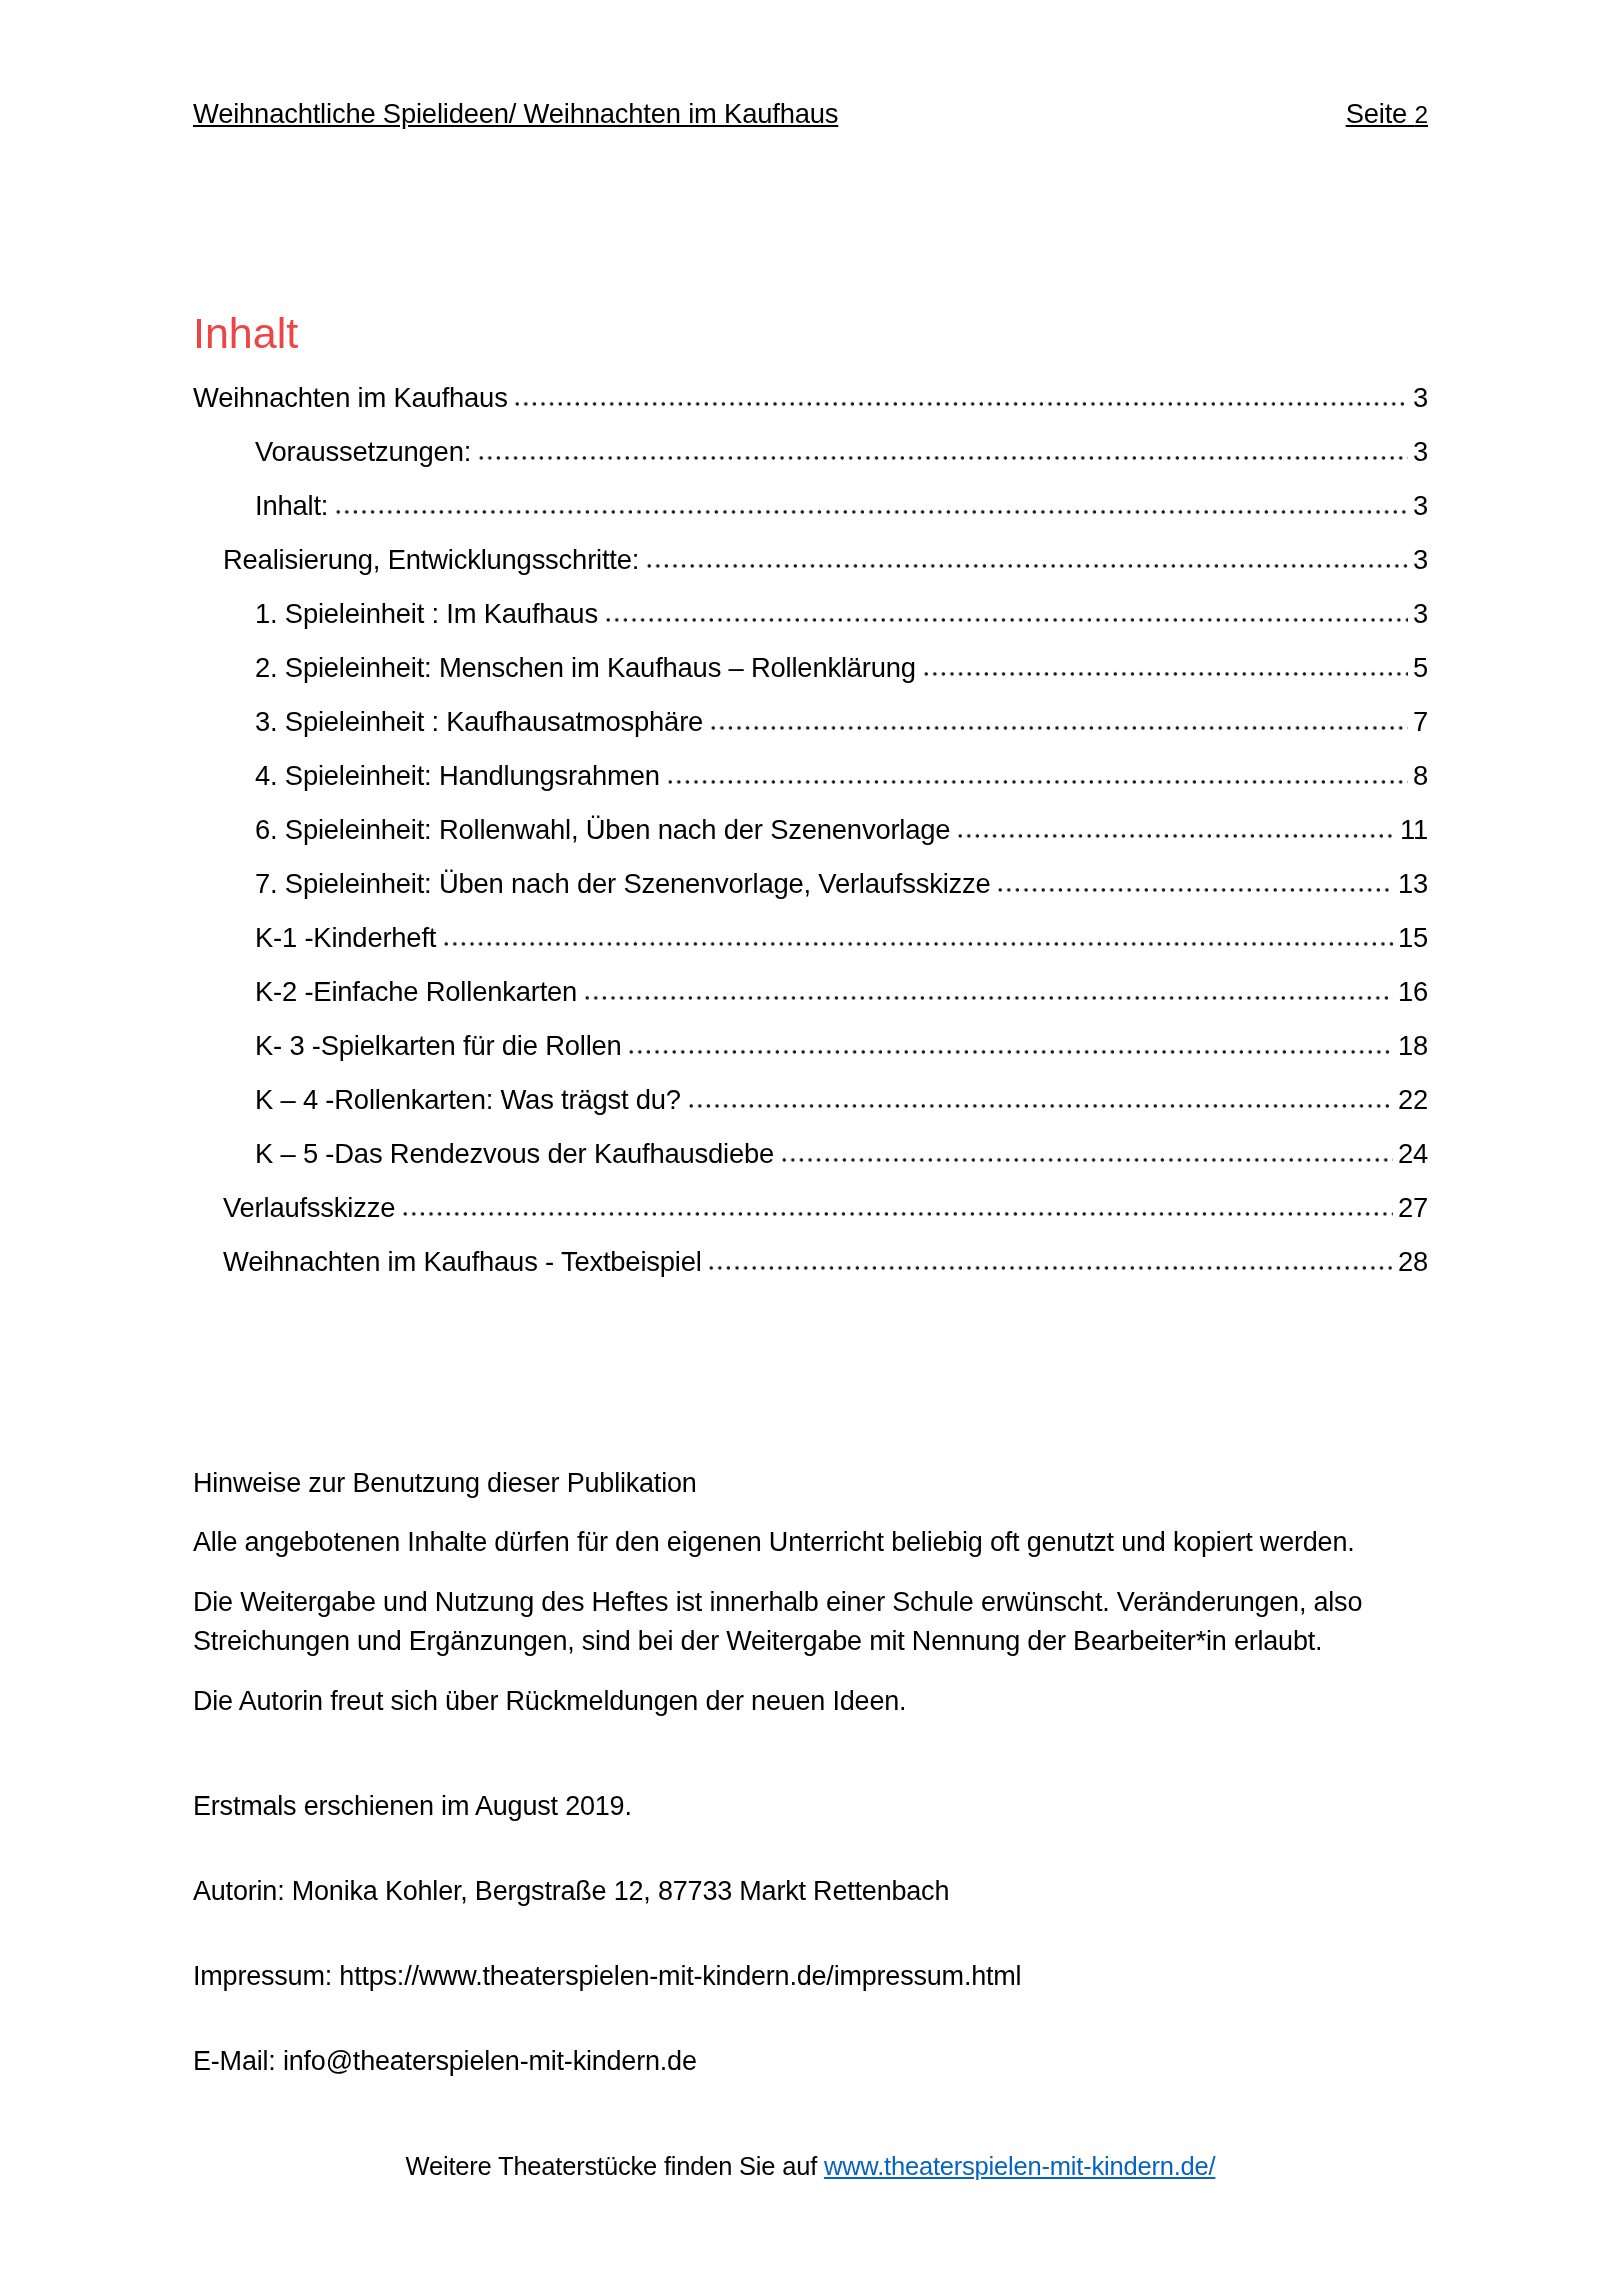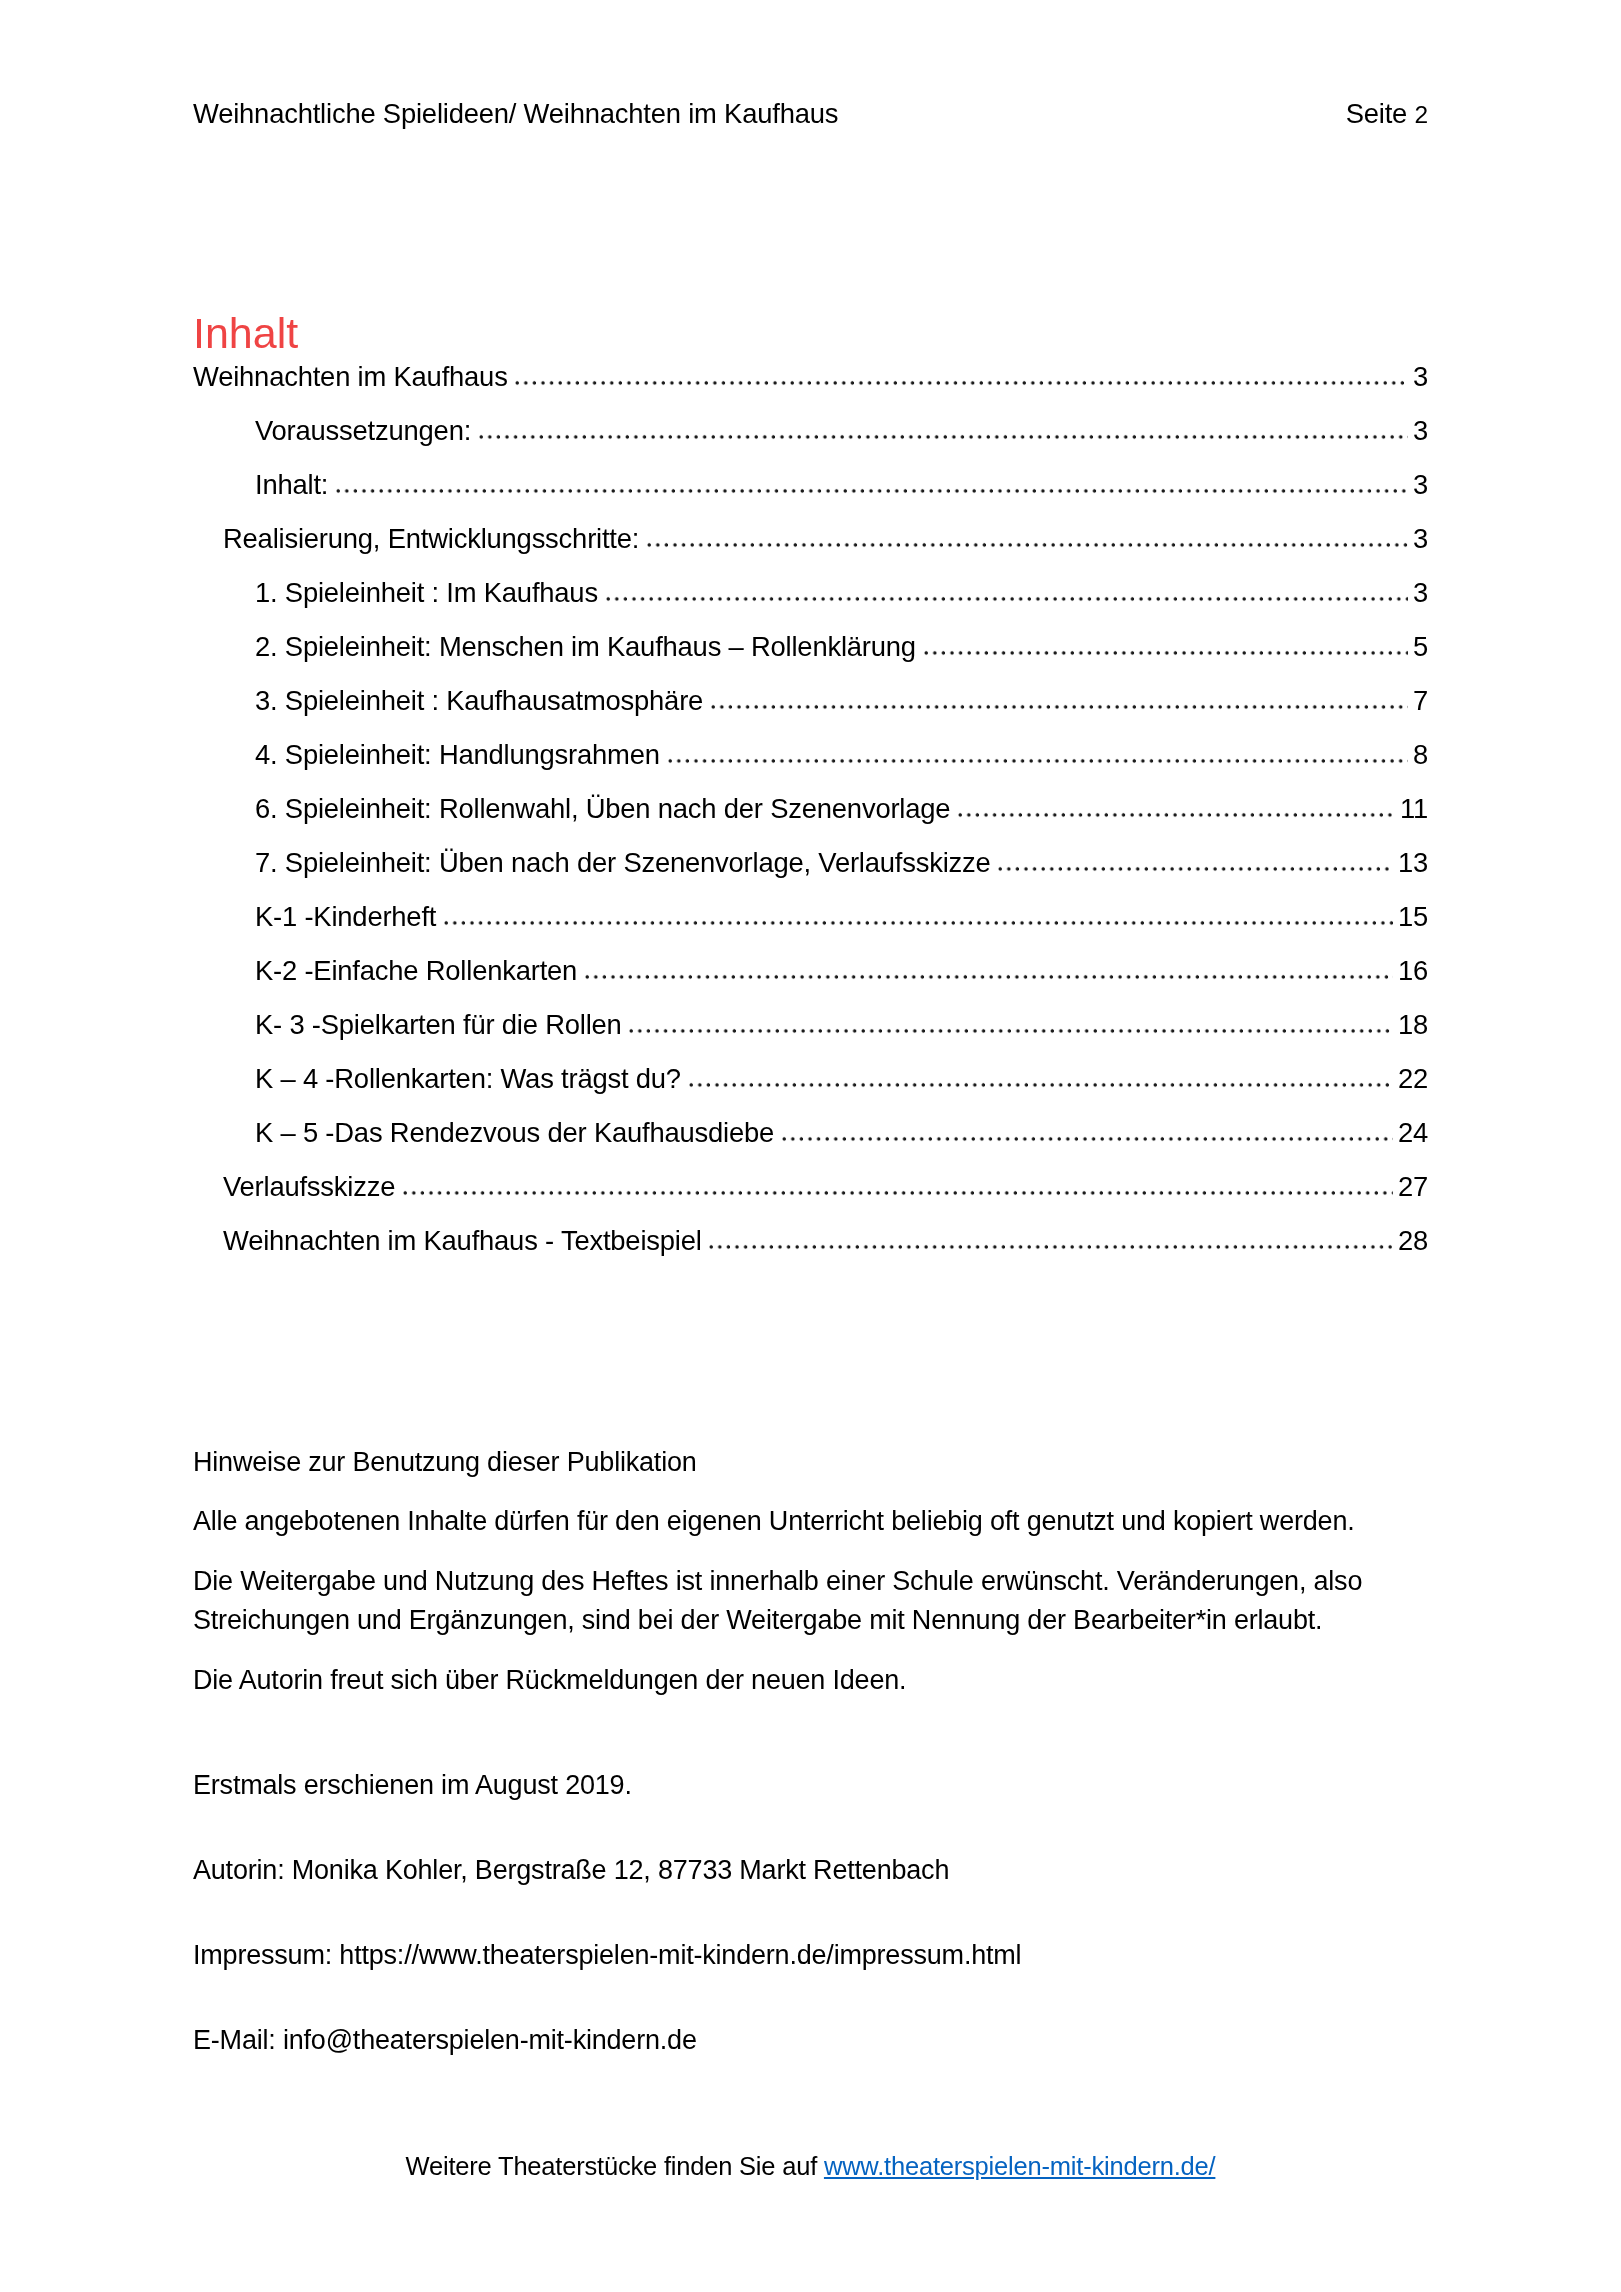--- a/index.html
+++ b/index.html
@@ -21,40 +21,41 @@
     position: absolute;
     top: 98px;
     left: 193px;
     right: 193px;
     display: flex;
     justify-content: space-between;
     align-items: center;
     font-size: 27.4px;
     letter-spacing: -0.2px;
     white-space: nowrap;
+    text-decoration: underline;
   }
   .header .pagenum-label { font-size: 27.4px; }
   .header .pagenum-value { font-size: 24.5px; }
   
   .content {
     position: absolute;
     top: 0;
     left: 193px;
     width: 1235px;
   }
   .toc-title {
     margin-top: 306px;
     font-size: 43px;
     line-height: 55px;
     color: #2E74B5;
     font-weight: 400;
     letter-spacing: 0px;
   }
   .toc-list {
-    margin-top: 0;
+    margin-top: 21px;
   }
   .toc-row {
     display: flex;
     align-items: baseline;
     height: 54px;
     font-size: 27.4px;
     letter-spacing: -0.2px;
     white-space: nowrap;
   }
   .toc-row .label { flex: 0 0 auto; }

